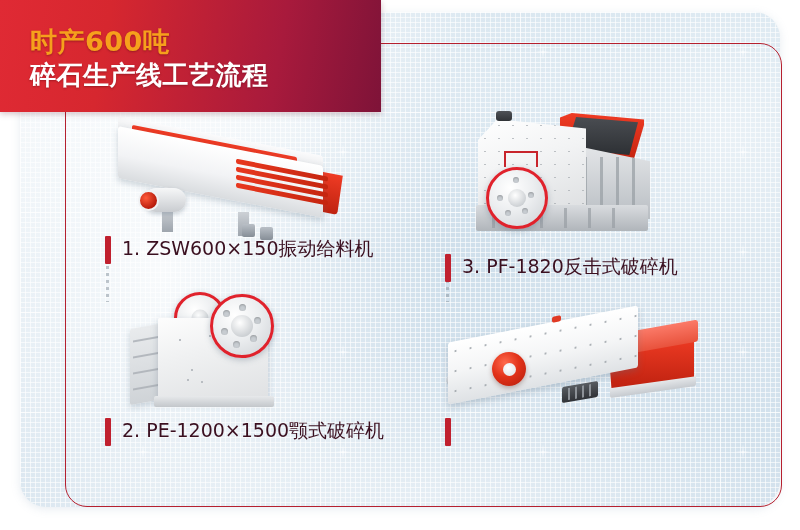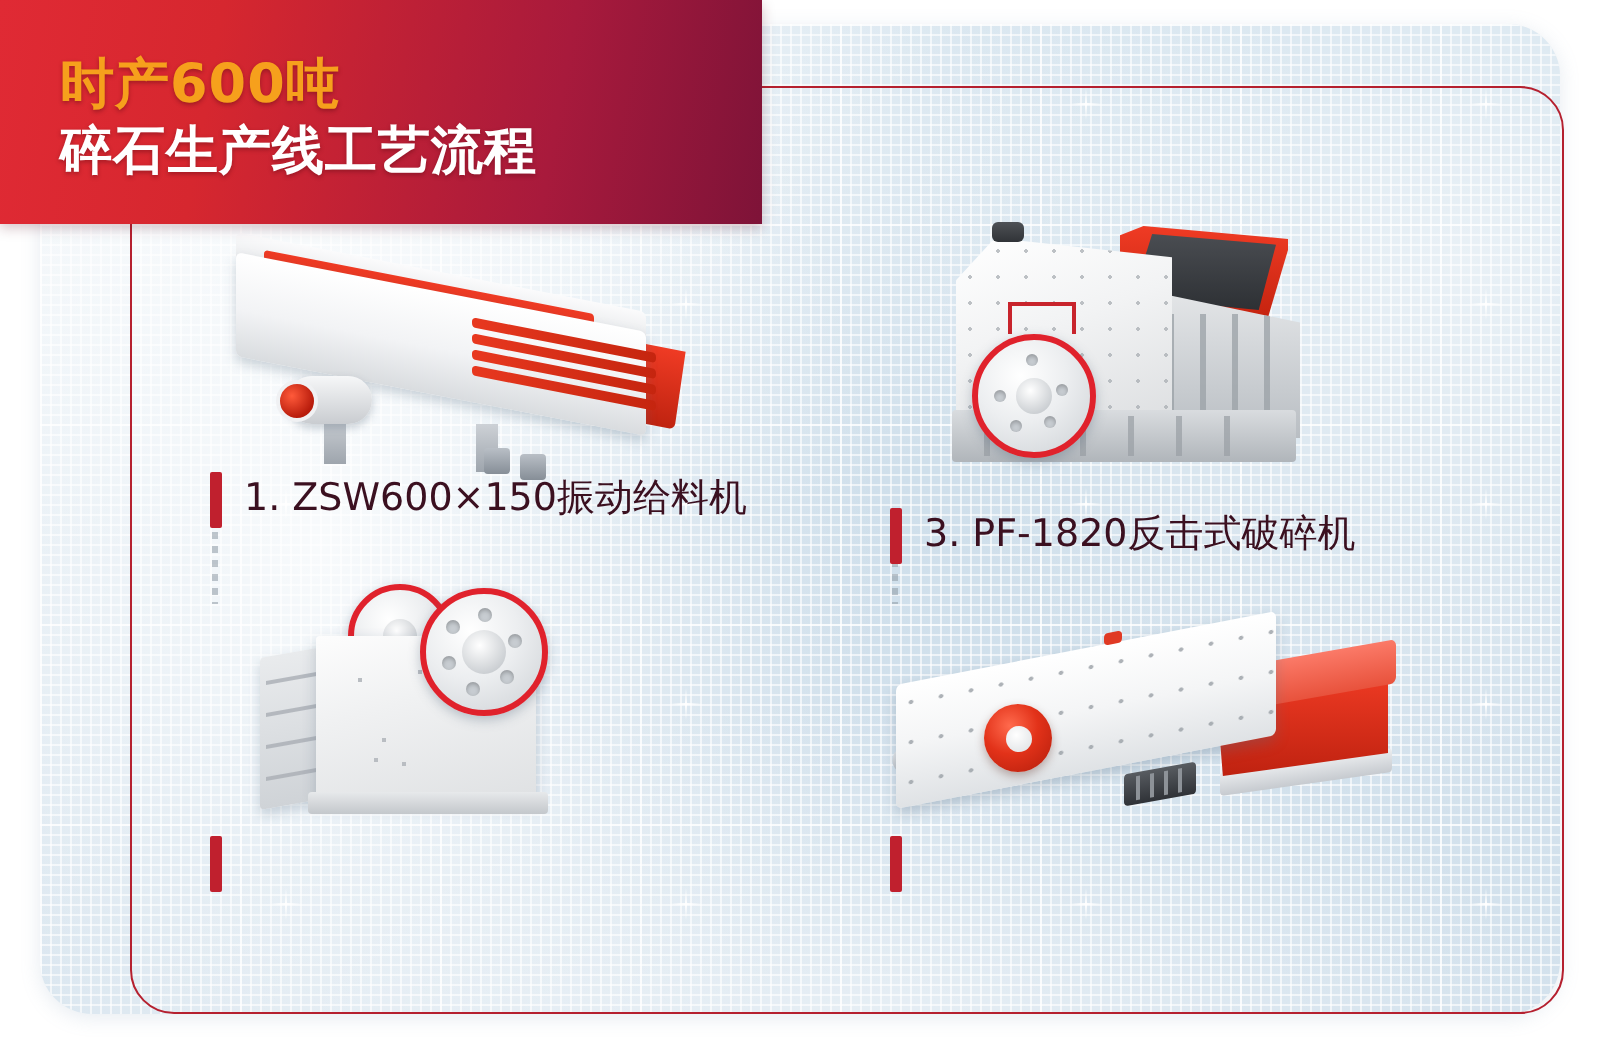--- a/index.html
+++ b/index.html
@@ -381,20 +381,21 @@
       <span class="hole" style="left:37px;top:38px;width:7px;height:7px;"></span>
       <span class="hole" style="left:20px;top:44px;width:7px;height:7px;"></span>
       <span class="hole" style="left:8px;top:31px;width:7px;height:7px;"></span>
       <span class="hole" style="left:10px;top:13px;width:7px;height:7px;"></span>
     </div>
     <div class="jw-base"></div>
   </div>
 
   <div class="label" style="left:105px;top:418px;">
     <span class="bar"></span>
+    <span class="txt">2. PE-1200×1500颚式破碎机</span>
   </div>
 
   <div class="art impact" style="left:460px;top:105px;">
     <div class="im-hop-edge"></div>
     <div class="im-hopper"></div>
     <div class="im-right">
       <i style="left:12px;"></i>
         <i style="left:28px;"></i>
         <i style="left:44px;"></i>
         <i style="left:60px;"></i>

